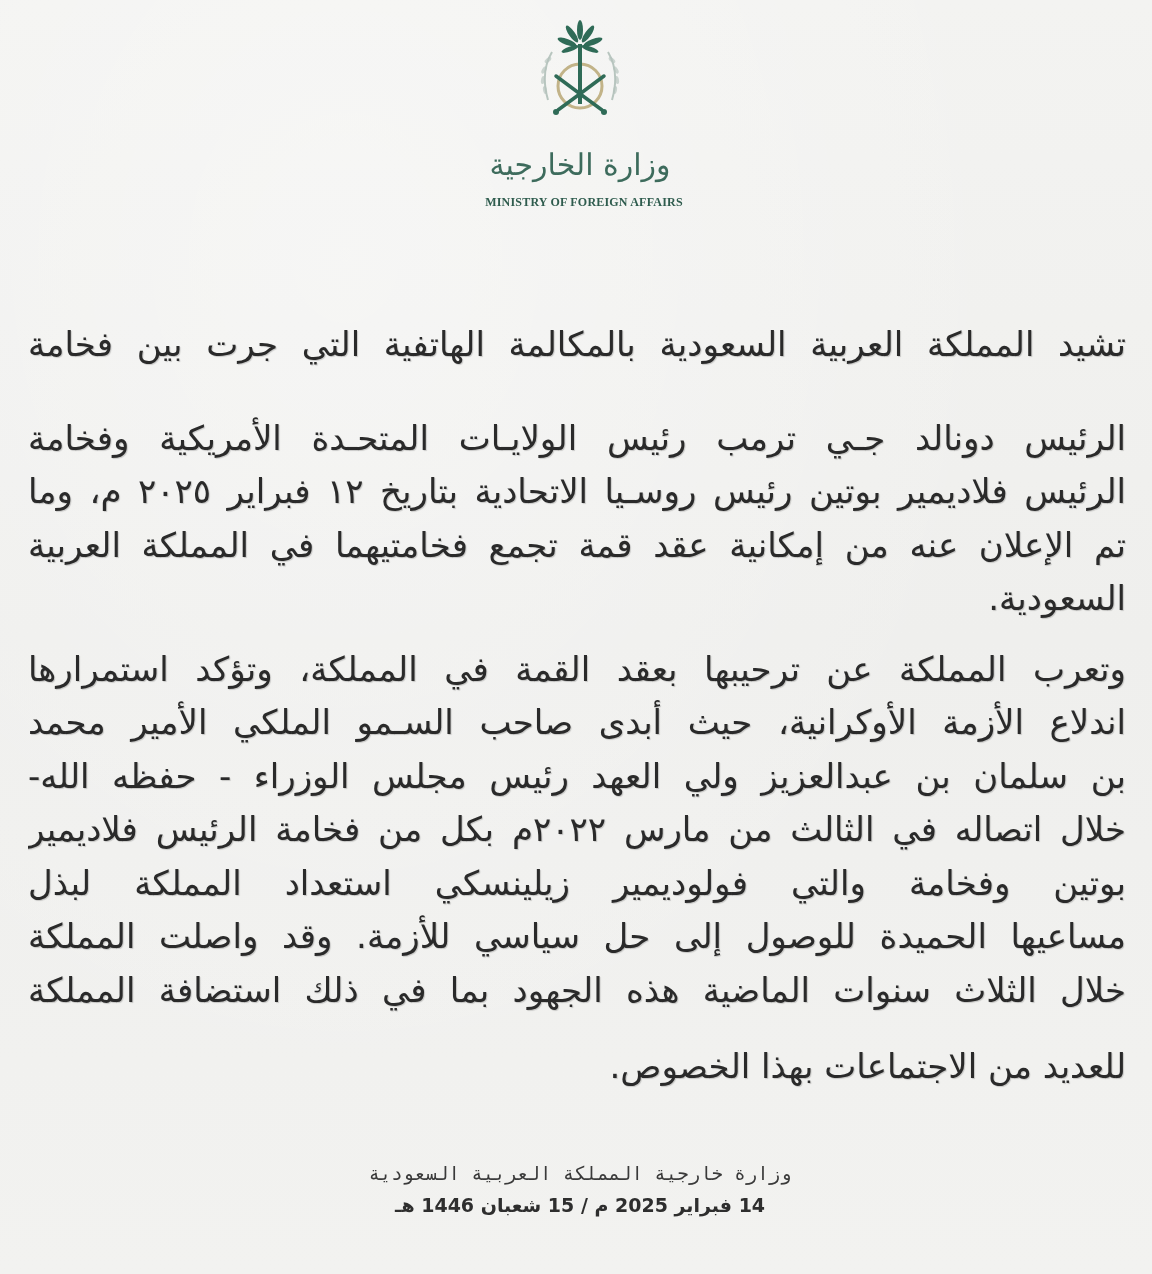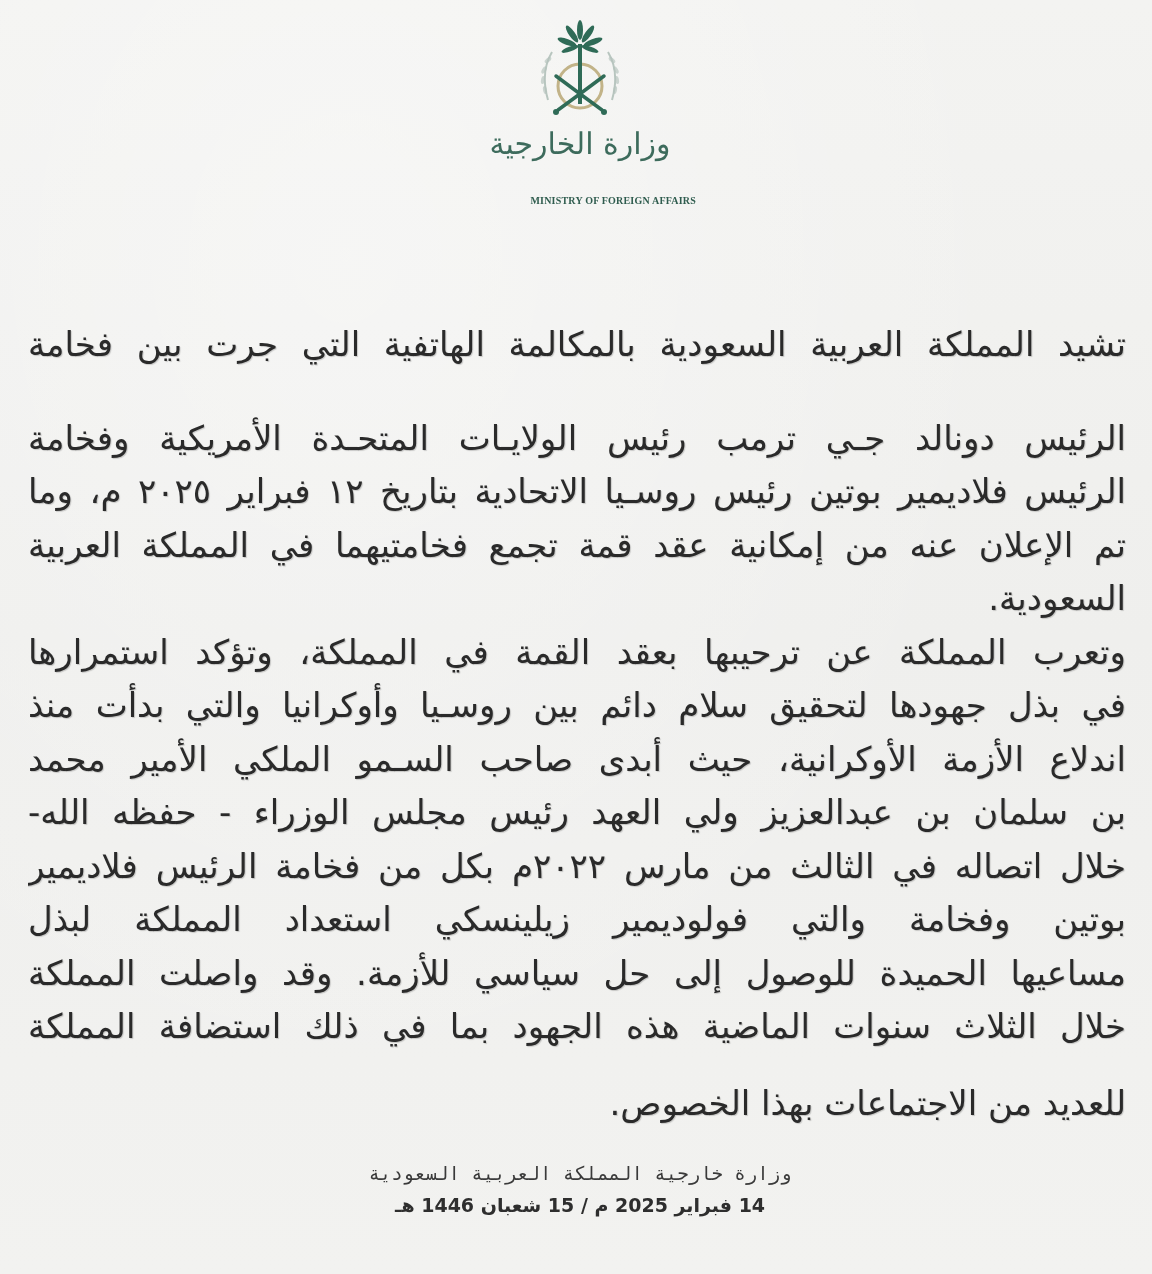--- a/index.html
+++ b/index.html
@@ -32,38 +32,38 @@
   .logo svg {
     position: absolute;
     left: 50px;
     top: 0;
     width: 100px;
     height: 120px;
   }
   .logo-arabic {
     position: absolute;
     left: 0;
-    top: 112px;
+    top: 133px;
     width: 200px;
     text-align: center;
     font-family: "DejaVu Serif", serif;
     font-size: 30px;
     line-height: 40px;
     color: #3d6b5c;
     direction: rtl;
     letter-spacing: 1px;
   }
   .logo-english {
     position: absolute;
-    left: 16px;
+    left: 4px;
     top: 183px;
     width: 200px;
-    text-align: right;
+    text-align: center;
     font-family: "Liberation Serif", serif;
-    font-size: 10px;
+    font-size: 12px;
     font-weight: bold;
     color: #2f5c4e;
     letter-spacing: 0.2px;
     white-space: nowrap;
   }
   .body-text {
     position: absolute;
     left: 28px;
     right: 26px;
     top: 318px;
@@ -162,22 +162,21 @@
 
   <div class="body-text">
     <div>
       <span class="line" style="white-space: nowrap; display: block;">تشيد المملكة العربية السعودية بالمكالمة الهاتفية التي جرت بين فخامة</span>
       <span class="line" style="white-space: nowrap; display: block; margin-top: 40px;">الرئيس دونالد جـي ترمب رئيس الولايـات المتحـدة الأمريكية وفخامة</span>
       <span class="line" style="white-space: nowrap; display: block;">الرئيس فلاديمير بوتين رئيس روسـيا الاتحادية بتاريخ ١٢ فبراير ٢٠٢٥ م، وما</span>
       <span class="line" style="white-space: nowrap; display: block;">تم الإعلان عنه من إمكانية عقد قمة تجمع فخامتيهما في المملكة العربية</span>
       <span class="line last" style="white-space: nowrap; display: block;">السعودية.</span>
     </div>
     <div>
-      <span class="line" style="white-space: nowrap; display: block;">وتعرب المملكة عن ترحيبها بعقد القمة في المملكة، وتؤكد استمرارها</span>
-      <span class="line" style="white-space: nowrap; display: block;">في بذل جهودها لتحقيق سلام دائم بين روسـيا وأوكرانيا والتي بدأت منذ</span>
+      <span class="line" style="white-space: nowrap; display: block; margin-top: 17px;">وتعرب المملكة عن ترحيبها بعقد القمة في المملكة، وتؤكد استمرارها</span>
       <span class="line" style="white-space: nowrap; display: block;">اندلاع الأزمة الأوكرانية، حيث أبدى صاحب السـمو الملكي الأمير محمد</span>
       <span class="line" style="white-space: nowrap; display: block;">بن سلمان بن عبدالعزيز ولي العهد رئيس مجلس الوزراء - حفظه الله-</span>
       <span class="line" style="white-space: nowrap; display: block;">خلال اتصاله في الثالث من مارس ٢٠٢٢م بكل من فخامة الرئيس فلاديمير</span>
       <span class="line" style="white-space: nowrap; display: block;">بوتين وفخامة والتي فولوديمير زيلينسكي استعداد المملكة لبذل</span>
       <span class="line" style="white-space: nowrap; display: block;">مساعيها الحميدة للوصول إلى حل سياسي للأزمة. وقد واصلت المملكة</span>
       <span class="line" style="white-space: nowrap; display: block;">خلال الثلاث سنوات الماضية هذه الجهود بما في ذلك استضافة المملكة</span>
       <span class="line last" style="white-space: nowrap; display: block; margin-top: 23px;">للعديد من الاجتماعات بهذا الخصوص.</span>
     </div>
   </div>
 

